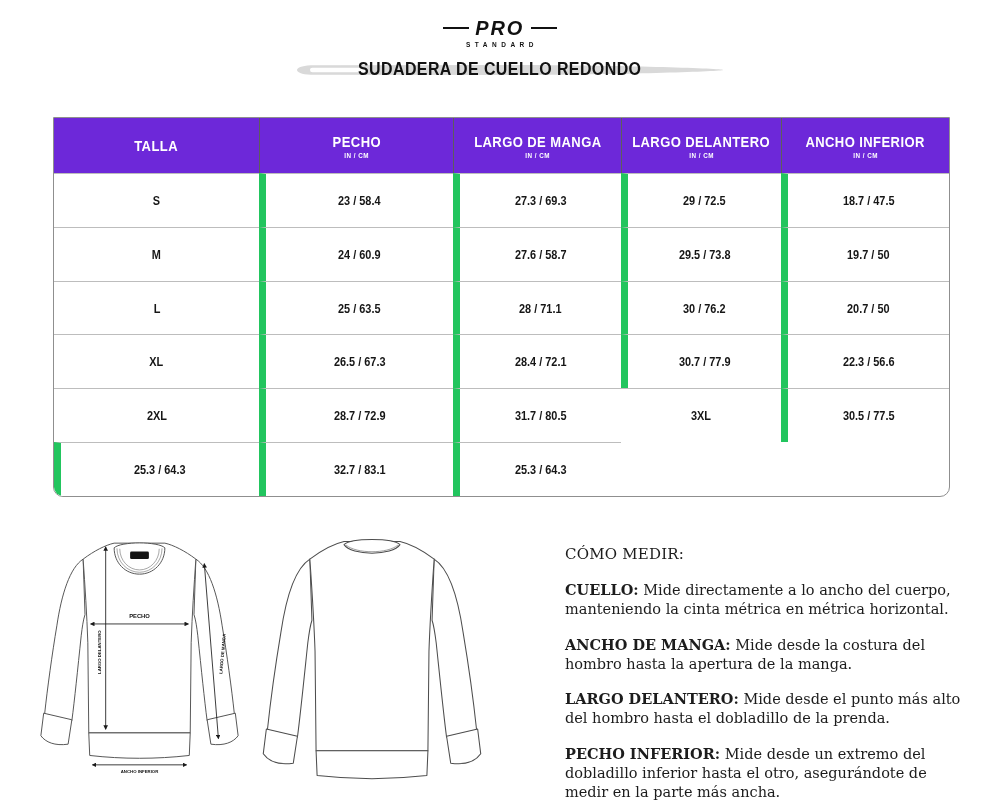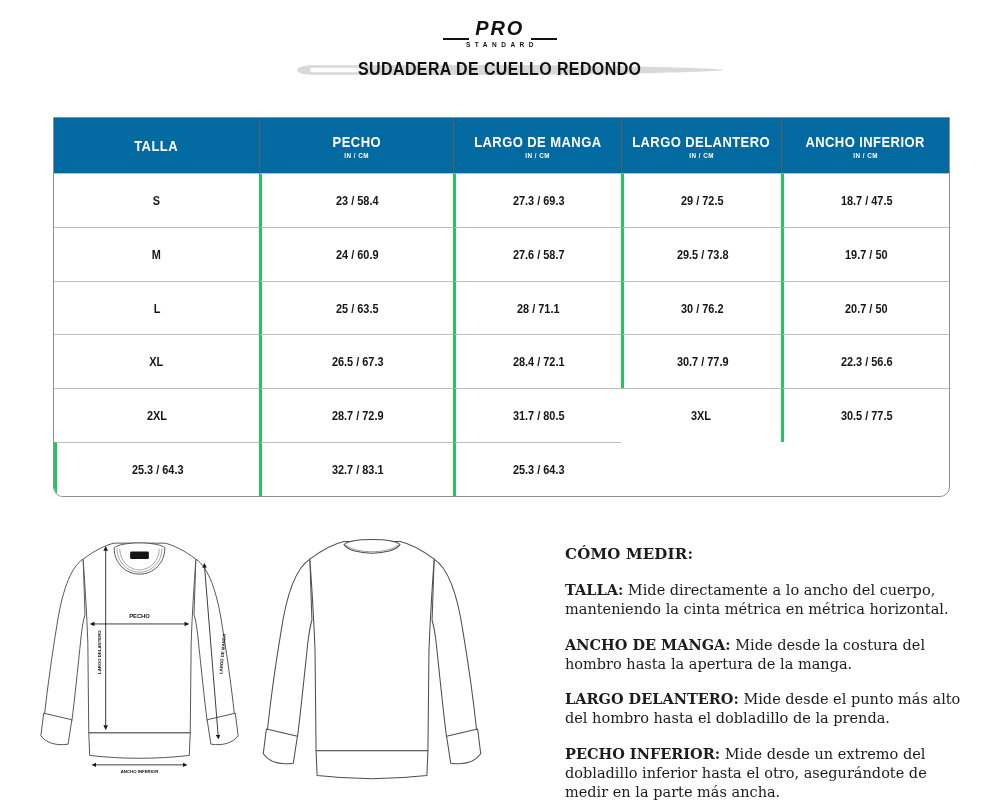--- a/index.html
+++ b/index.html
@@ -2,59 +2,59 @@
 <html><head>
 <meta charset="utf-8">
 <style>
   * { margin:0; padding:0; box-sizing:border-box; }
   html,body { background:#ffffff; }
   body { font-family:"Liberation Sans", sans-serif; }
   .page { position:relative; width:1000px; height:811px; background:#fff; overflow:hidden; }
 
   
   .logo { position:absolute; top:16px; left:0; width:100%; display:flex; flex-direction:column; align-items:center; }
-  .logo-row { display:flex; align-items:flex-end; gap:5px; }
+  .logo-row { display:flex; align-items:center; gap:5px; }
   .logo-dash { width:26px; height:2px; background:#111; }
   .logo-word { font-size:21px; font-weight:bold; font-style:italic; letter-spacing:2px; color:#111;
                display:inline-block; transform:scaleX(0.95); }
   .logo-sub { font-size:6.5px; font-weight:bold; letter-spacing:4.5px; color:#111; margin-top:1px; padding-left:4px; }
 
   
   .title-band { position:absolute; top:58px; left:0; width:100%; height:24px; }
   .needle { position:absolute; left:295px; top:5px; width:428px; height:14px; }
   .title-text { position:absolute; top:0; left:0; width:100%; text-align:center; }
   .title-text span { display:inline-block; transform:scaleX(0.84); font-size:19px; font-weight:bold;
                      letter-spacing:0.5px; color:#121212; }
 
   
   .size-table { position:absolute; left:53px; top:117px; width:897px; height:380px;
                 border:1px solid #8f8f8f; border-radius:0 0 10px 10px; overflow:hidden;
                 display:grid; grid-template-columns:22.9% 21.7% 18.8% 17.8% 18.8%;
                 grid-template-rows:55px repeat(6, 1fr); }
-  .hcell { background:#0369a1; color:#fff; display:flex; flex-direction:column; align-items:center;
+  .hcell { background:#6d28d9; color:#fff; display:flex; flex-direction:column; align-items:center;
            justify-content:center; }
   .hcell + .hcell, .hcell.hsep { border-left:1px solid #5d5d5d; }
   .hcell .hlabel { display:inline-block; transform:scaleX(0.84); font-size:15.5px; font-weight:bold;
                    letter-spacing:0.5px; white-space:nowrap; }
   .hcell .hsub { display:inline-block; transform:scaleX(0.9); font-size:7px; font-weight:bold;
                  letter-spacing:0.5px; margin-top:1px; color:#fff; }
   .bcell { background:#fff; display:flex; align-items:center; justify-content:center;
            border-top:1px solid #bdbdbd; }
-  .bcell.sep { border-left:3px solid #22c55e; }
+  .bcell.sep { border-left:7px solid #22c55e; }
   .bcell span { display:inline-block; transform:scaleX(0.84); font-size:13px; font-weight:bold;
                 color:#161616; white-space:nowrap; }
 
   
   .diagram-front { position:absolute; left:36px;  top:530px; width:207px; height:248px; }
   .diagram-back  { position:absolute; left:258px; top:527px; width:228px; height:261px; }
 
   
   .howto { position:absolute; left:565px; top:545px; width:404px; font-family:"DejaVu Serif", serif;
            color:#1c1c1c; }
-  .howto h3 { font-size:15px; font-weight:bold; margin-bottom:17px; letter-spacing:0.2px; }
+  .howto h3 { font-size:15px; font-weight:normal; margin-bottom:17px; letter-spacing:0.2px; }
   .howto p { font-size:14.5px; line-height:1.33; margin-bottom:15px; }
   .howto p b { font-weight:bold; }
 
   .garment-line { stroke:#4d4d4d; stroke-width:1; fill:#ffffff; stroke-linejoin:round; }
   .garment-seam { stroke:#7a7a7a; stroke-width:0.7; fill:none; }
   .meas { stroke:#1a1a1a; stroke-width:0.9; }
   .meas-label { font-family:"Liberation Sans", sans-serif; font-weight:bold; fill:#111; }
 </style>
 </head>
 <body>
@@ -238,19 +238,19 @@
     <path class="garment-line" d="M170,31 C184,40 193,68 198,102 C203,132 208,168 211,196 L182,203 C179,180 176,150 172,112 C171,104 170,96 168,90 Z"></path>
     <path class="garment-line" d="M212,195 L182,202 L186,228 C200,230 210,226 215,219 Z" fill="url(#rib)"></path>
     <path class="garment-line" d="M50,31 C62,22 74,16 83,14 L137,14 C146,16 158,22 170,31 C168,60 166,90 165,120 L164,216 L56,216 L55,120 C54,90 52,60 50,31 Z"></path>
     <path class="garment-line" d="M56,216 L164,216 L163,240 C128,244 92,244 57,240 Z" fill="url(#rib)"></path>
     <path class="garment-line" d="M83,17 C90,10.5 130,10.5 137,17 C130,28 90,28 83,17 Z" fill="url(#rib)"></path>
     <path class="garment-seam" d="M85,17.5 C95,26 125,26 135,17.5"></path>
   </svg>
 
   <div class="howto">
     <h3>CÓMO MEDIR:</h3>
-    <p><b>TALLA:</b> <span>Mide directamente a lo ancho del cuerpo, manteniendo la cinta métrica en métrica horizontal.</span></p>
+    <p><b>CUELLO:</b> <span>Mide directamente a lo ancho del cuerpo, manteniendo la cinta métrica en métrica horizontal.</span></p>
     <p><b>ANCHO DE MANGA:</b> <span>Mide desde la costura del hombro hasta la apertura de la manga.</span></p>
     <p><b>LARGO DELANTERO:</b> <span>Mide desde el punto más alto del hombro hasta el dobladillo de la prenda.</span></p>
     <p><b>PECHO INFERIOR:</b> <span>Mide desde un extremo del dobladillo inferior hasta el otro, asegurándote de medir en la parte más ancha.</span></p>
   </div>
 
 </div>
 
 </body></html>

